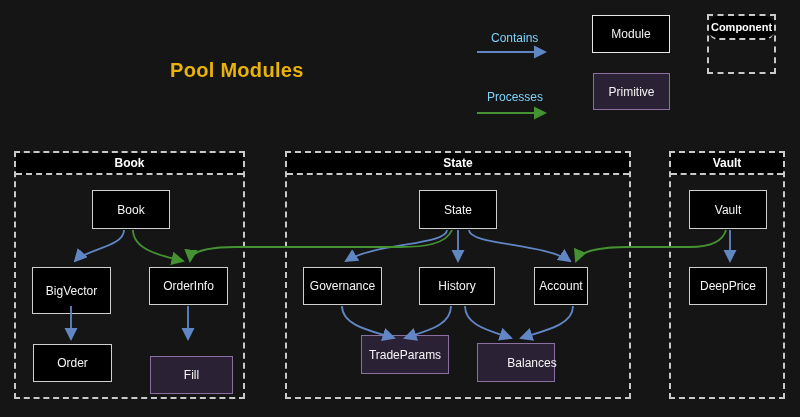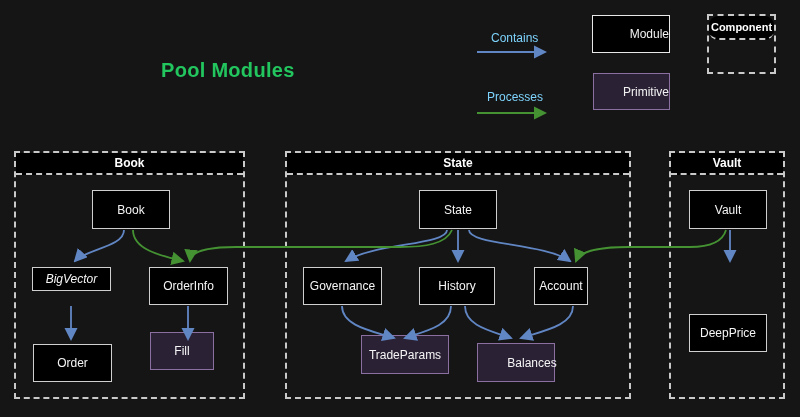--- a/index.html
+++ b/index.html
@@ -1,26 +1,26 @@
 <!DOCTYPE html>
 <html><head>
 <meta charset="utf-8">
 <style>
   html,body{margin:0;padding:0;background:#151515;}
   body{width:800px;height:417px;position:relative;overflow:hidden;
        font-family:"Liberation Sans",sans-serif;color:#f2f2f2;}
   .stage{position:absolute;inset:0;}
 
-  .page-title{position:absolute;left:161px;top:59px;font-size:20px;font-weight:bold;
-              letter-spacing:.3px;color:#22c55e;}
+  .page-title{position:absolute;left:170px;top:59px;font-size:20px;font-weight:bold;
+              letter-spacing:.3px;color:#eab308;}
 
   
   .legend-label{position:absolute;font-size:12px;color:#7dd3fc;}
   .legend-node{position:absolute;box-sizing:border-box;display:flex;align-items:center;
-               justify-content:flex-end;font-size:12px;}
+               justify-content:center;font-size:12px;}
   .module-style{background:#000000;border:1.5px solid #e8e8e8;}
   .primitive-style{background:#2a2135;border:1.5px solid #8a6fa0;}
   .component-box{position:absolute;box-sizing:border-box;border:2px dashed #c9c9c9;background:transparent;}
   .component-title{box-sizing:border-box;height:24px;background:#000000;border-bottom:2px dashed #c9c9c9;
                    display:flex;align-items:center;justify-content:center;
                    font-size:11px;font-weight:bold;color:#ffffff;white-space:nowrap;border-radius:9px;}
 
   
   .container{position:absolute;box-sizing:border-box;border:2px dashed #c9c9c9;background:transparent;}
   .container-header{box-sizing:border-box;height:22px;background:#000000;border-bottom:2px dashed #c9c9c9;
@@ -61,34 +61,34 @@
 
   <div class="container" style="left:285px;top:151px;width:346px;height:248px;">
     <div class="container-header">State</div>
   </div>
 
   <div class="container" style="left:669px;top:151px;width:116px;height:248px;">
     <div class="container-header">Vault</div>
   </div>
 
   <div class="node module" style="left:92px;top:190px;width:78px;height:39px;">Book</div>
-  <div class="node module" style="left:32px;top:267px;width:79px;height:24px;font-style:italic;">BigVector</div>
+  <div class="node module" style="left:32px;top:267px;width:79px;height:47px;">BigVector</div>
   <div class="node module" style="left:149px;top:267px;width:79px;height:38px;">OrderInfo</div>
   <div class="node module" style="left:33px;top:344px;width:79px;height:38px;">Order</div>
-  <div class="node primitive" style="left:150px;top:332px;width:64px;height:38px;">Fill</div>
+  <div class="node primitive" style="left:150px;top:356px;width:83px;height:38px;">Fill</div>
 
   <div class="node module" style="left:419px;top:190px;width:78px;height:39px;">State</div>
   <div class="node module" style="left:303px;top:267px;width:79px;height:38px;">Governance</div>
   <div class="node module" style="left:419px;top:267px;width:76px;height:38px;">History</div>
   <div class="node module" style="left:534px;top:267px;width:54px;height:38px;">Account</div>
   <div class="node primitive" style="left:361px;top:335px;width:88px;height:39px;">TradeParams</div>
   <div class="node primitive" style="left:477px;top:343px;width:78px;height:39px;padding-left:32px;">Balances</div>
 
   <div class="node module" style="left:689px;top:190px;width:78px;height:39px;">Vault</div>
-  <div class="node module" style="left:689px;top:267px;width:78px;height:38px;margin-top:47px;">DeepPrice</div>
+  <div class="node module" style="left:689px;top:267px;width:78px;height:38px;">DeepPrice</div>
 
   <svg class="edges" width="800" height="417" viewBox="0 0 800 417">
     <defs>
       <marker id="arrow-blue" viewBox="0 0 10 10" refX="8.5" refY="5" markerWidth="7.5" markerHeight="7.5" orient="auto-start-reverse">
         <path d="M0,0 L10,5 L0,10 z" fill="#6186c4"></path>
       </marker>
       <marker id="arrow-green" viewBox="0 0 10 10" refX="8.5" refY="5" markerWidth="7.5" markerHeight="7.5" orient="auto-start-reverse">
         <path d="M0,0 L10,5 L0,10 z" fill="#459233"></path>
       </marker>
     </defs>

